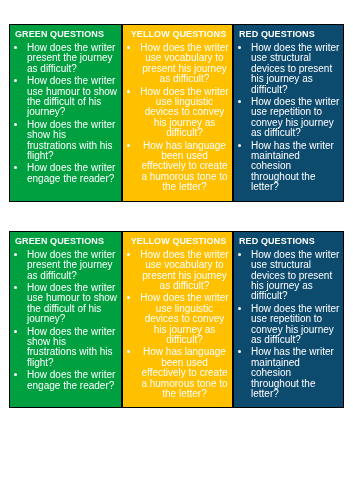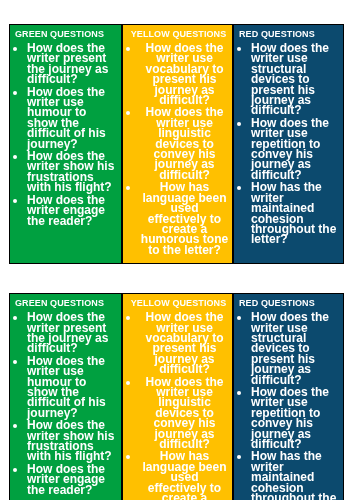--- a/index.html
+++ b/index.html
@@ -35,22 +35,22 @@
     line-height:11px;
     margin:1px 0 3px 2px;
     letter-spacing:0.1px;
   }
   ul{
     margin:0;
     padding:0 0 0 14px;
     list-style-type:disc;
   }
   li{
-    font-weight:bold;
-    font-size:12px;
+    font-weight:normal;
+    font-size:10px;
     line-height:10.4px;
     color:#ffffff;
     margin-bottom:2px;
   }
   
   .t2 .col-green{width:113px;}
   .t2 .col-yellow{width:111px;}
   .t2 .col-red{width:111px;}
 </style>
 </head>

